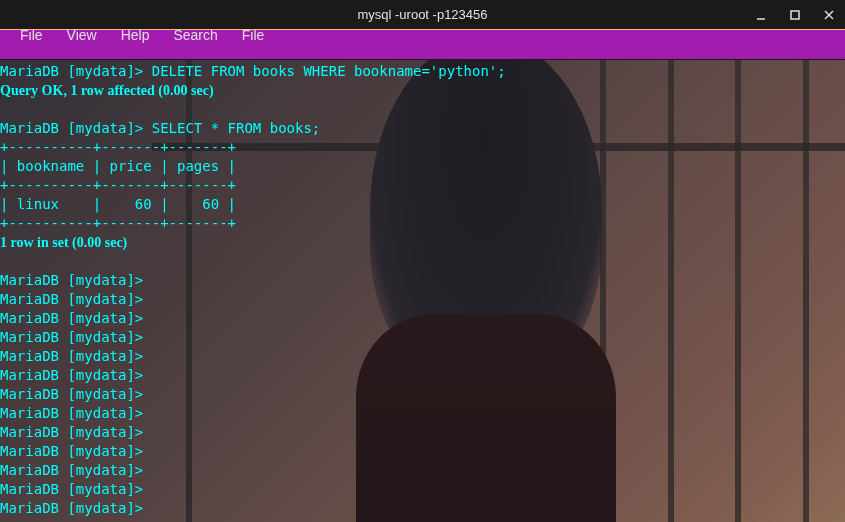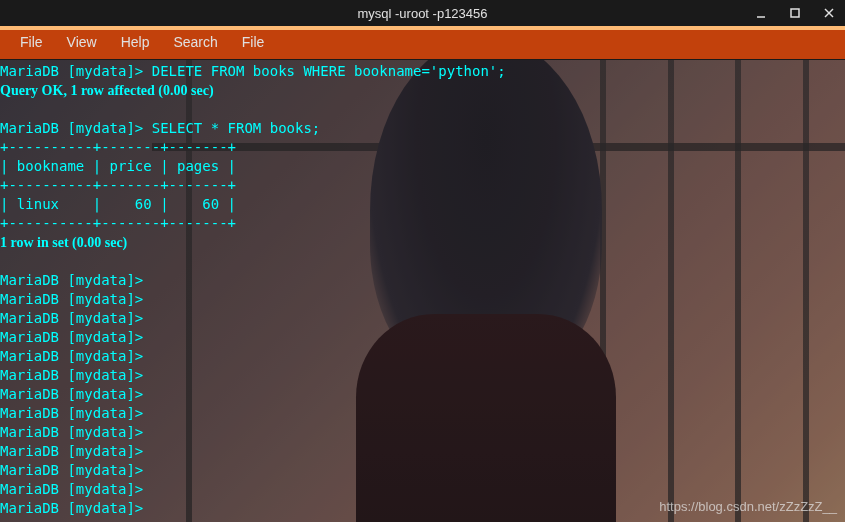--- a/index.html
+++ b/index.html
@@ -15,21 +15,21 @@
       overflow: hidden;
       position: relative;
     }
     .titlebar {
       height: 30px;
       background: #1a1a1a;
       display: flex;
       align-items: center;
       justify-content: center;
       position: relative;
-      border-bottom: 4px solid #fdba74;
+      border-bottom: 1px solid #fdba74;
     }
     .titlebar-title {
       color: #e0e0e0;
       font-size: 13px;
       font-weight: 500;
     }
     .titlebar-controls {
       position: absolute;
       right: 8px;
       display: flex;
@@ -48,24 +48,24 @@
     }
     .titlebar-btn svg {
       width: 12px;
       height: 12px;
       stroke: #e0e0e0;
       fill: none;
       stroke-width: 1.5;
     }
     .menubar {
       height: 30px;
-      background: #c2410c;
-      display: flex;
-      align-items: flex-start;
-      padding: 0 8px;
+      background: #a21caf;
+      display: flex;
+      align-items: flex-end;
+      padding: 12px 8px;
       border-bottom: 1px solid #1a1a1a;
     }
     .menu-item {
       color: #e0e0e0;
       font-size: 14px;
       padding: 4px 12px;
       cursor: pointer;
     }
     .terminal-area {
       position: relative;
@@ -204,14 +204,13 @@
     <div class="rail rail-3"></div>
     <div class="rail rail-4"></div>
     <div class="rail rail-5"></div>
     <div class="rail rail-6"></div>
     <div class="bg-figure">
       <div class="bg-hair"></div>
       <div class="bg-body"></div>
     </div>
   </div>
   <div class="terminal-content" id="term"><div>MariaDB [mydata]&gt; DELETE FROM books WHERE bookname='python';</div><div class="bold">Query OK, 1 row affected (0.00 sec)</div><div>&nbsp;</div><div>MariaDB [mydata]&gt; SELECT * FROM books;</div><div>+----------+-------+-------+</div><div>| bookname | price | pages |</div><div>+----------+-------+-------+</div><div>| linux    |    60 |    60 |</div><div>+----------+-------+-------+</div><div class="bold">1 row in set (0.00 sec)</div><div>&nbsp;</div><div>MariaDB [mydata]&gt; </div><div>MariaDB [mydata]&gt; </div><div>MariaDB [mydata]&gt; </div><div>MariaDB [mydata]&gt; </div><div>MariaDB [mydata]&gt; </div><div>MariaDB [mydata]&gt; </div><div>MariaDB [mydata]&gt; </div><div>MariaDB [mydata]&gt; </div><div>MariaDB [mydata]&gt; </div><div>MariaDB [mydata]&gt; </div><div>MariaDB [mydata]&gt; </div><div>MariaDB [mydata]&gt; </div><div>MariaDB [mydata]&gt; </div></div>
-  <div class="watermark">https://blog.csdn.net/zZzZzZ__</div>
 </div>
 
 </body></html>

